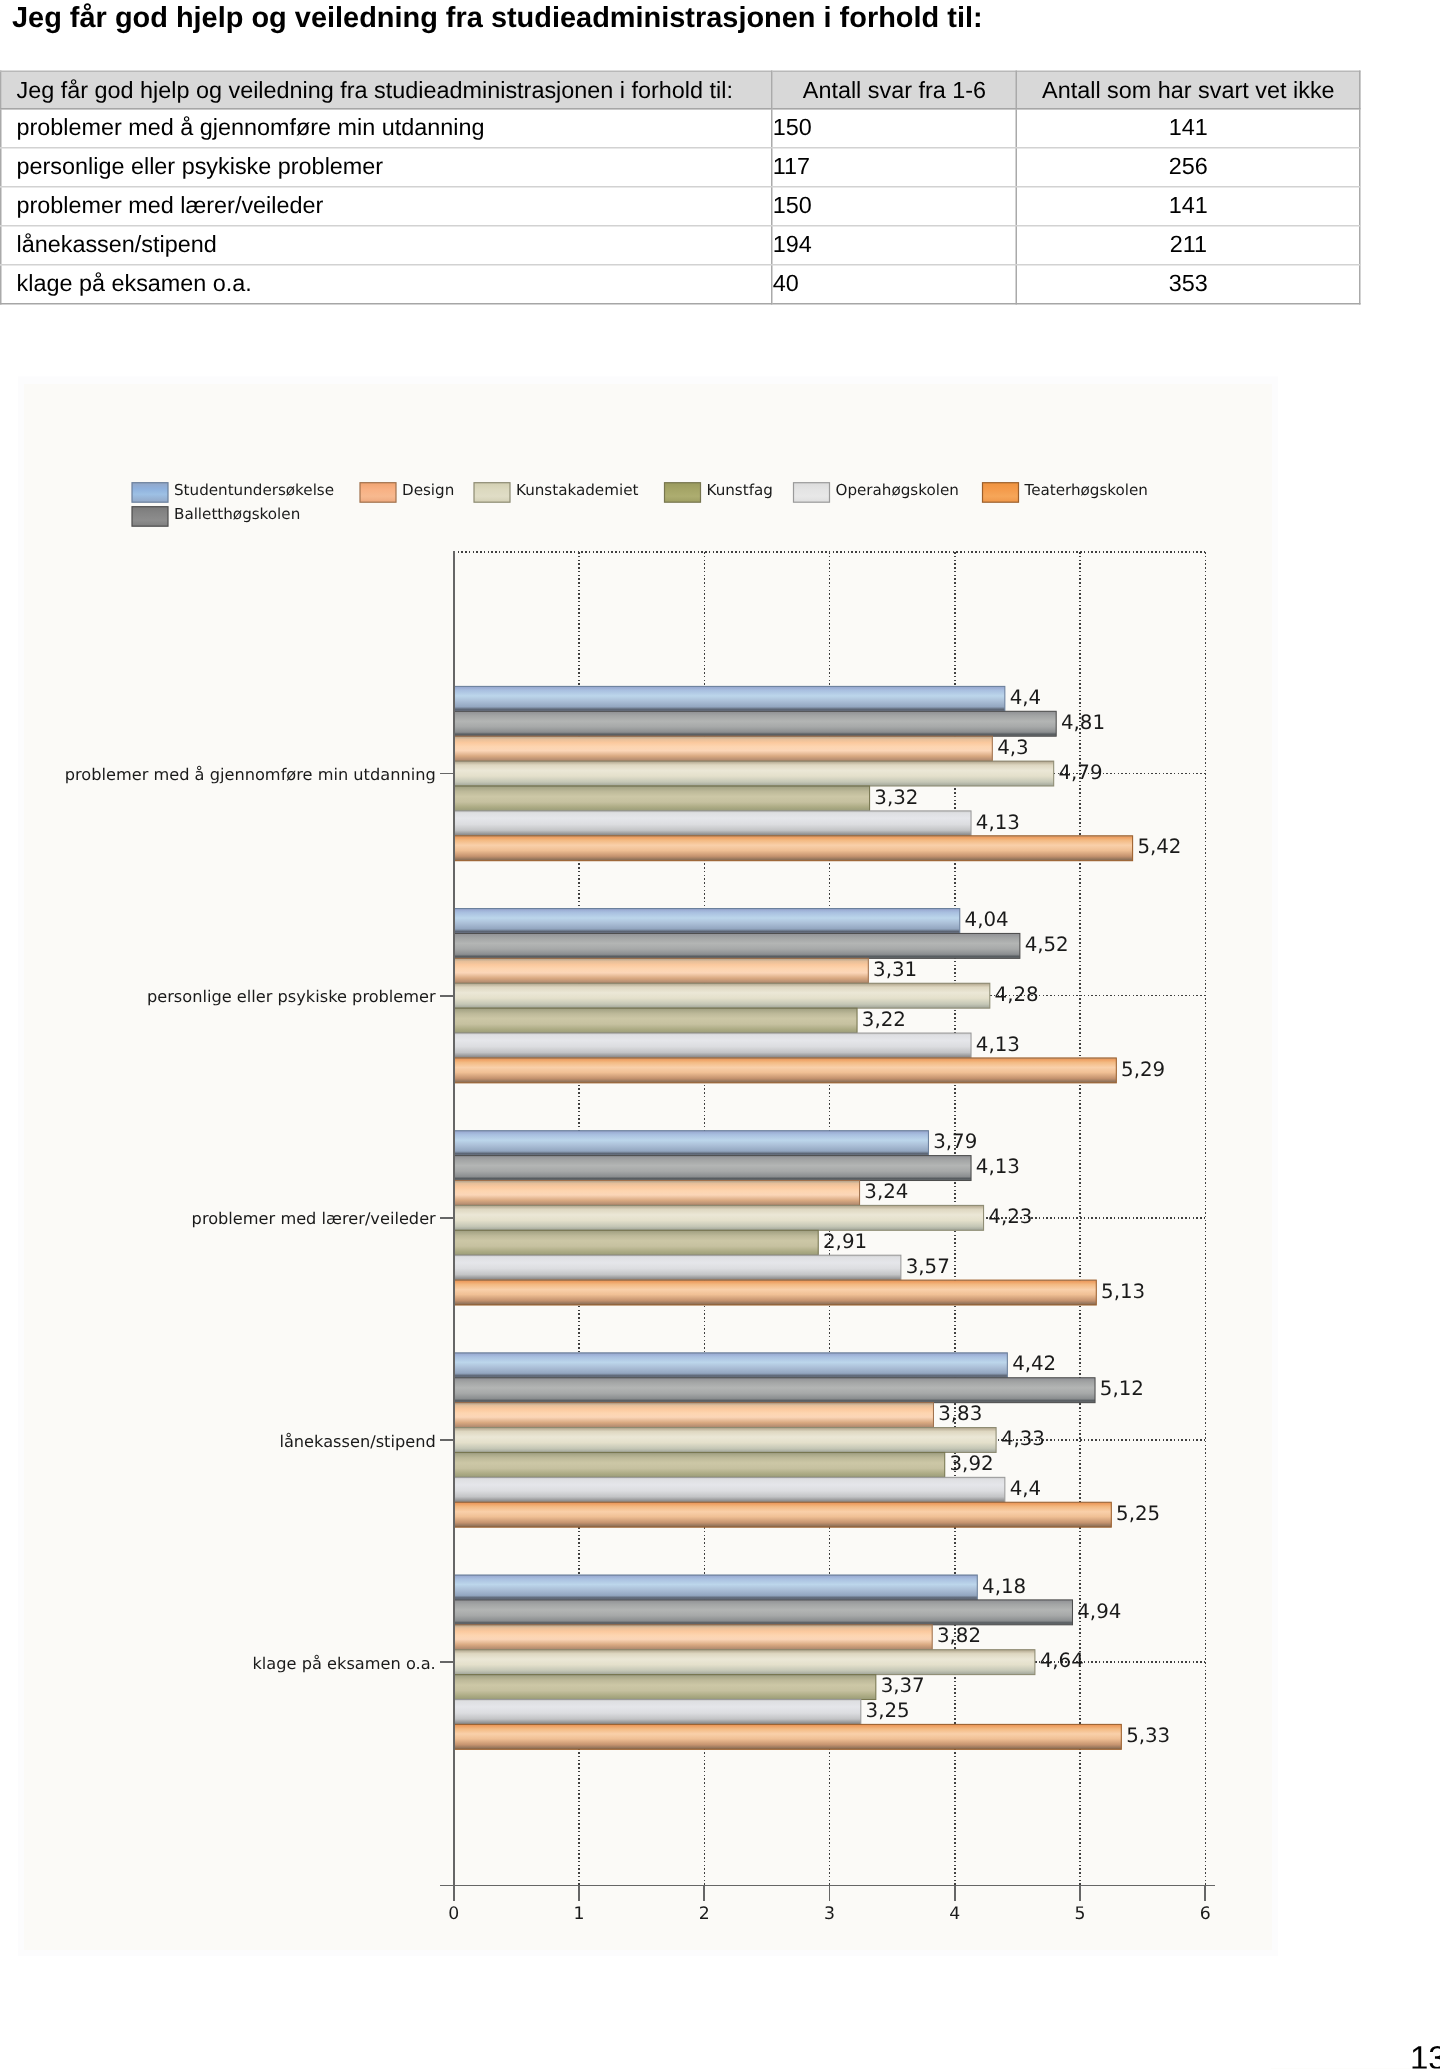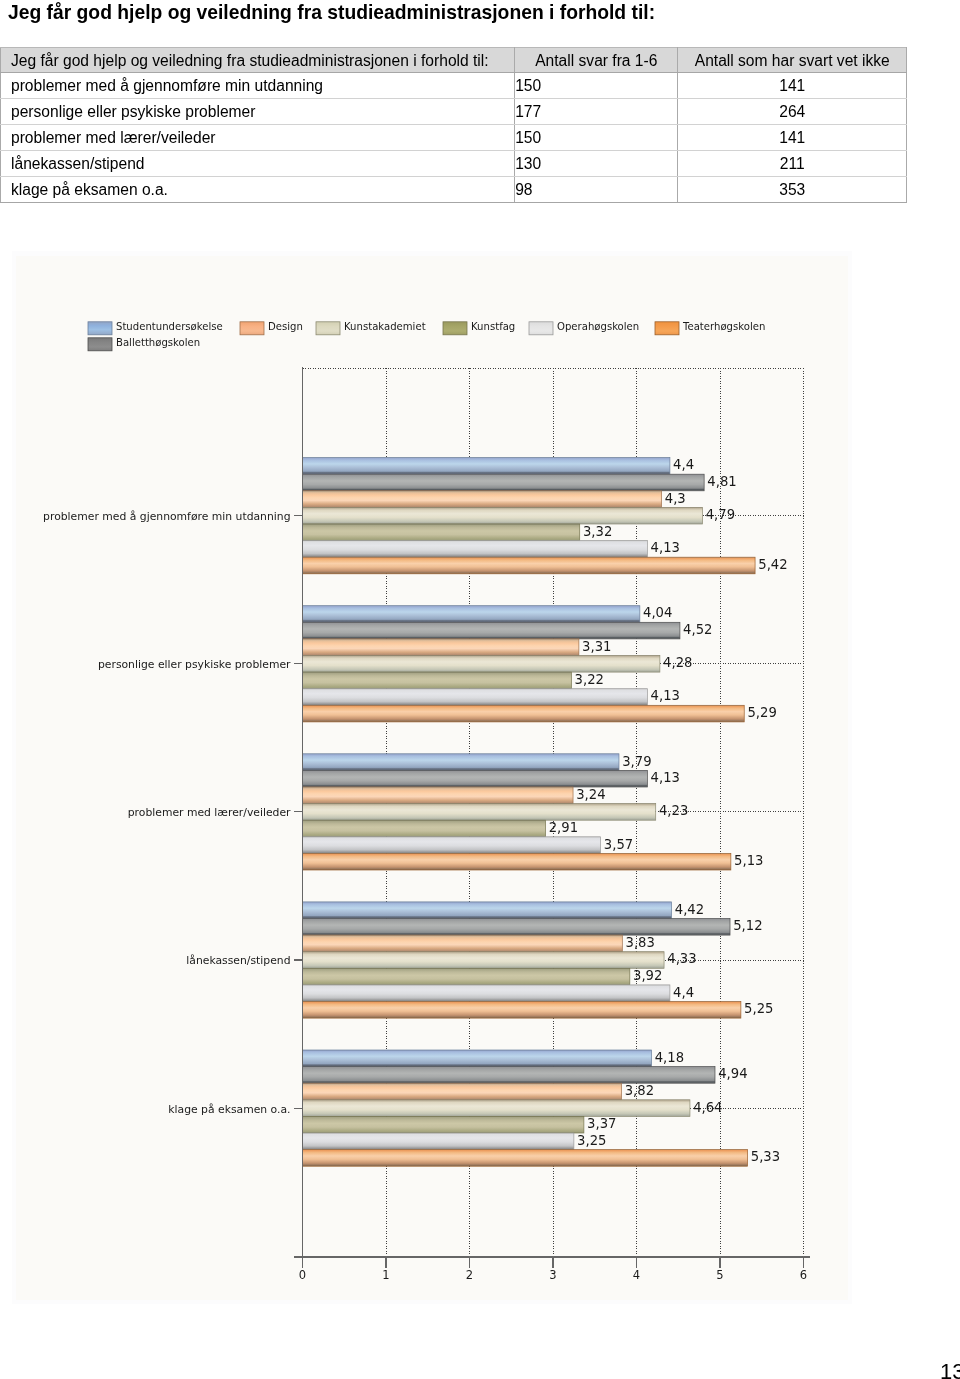--- a/index.html
+++ b/index.html
@@ -36,36 +36,36 @@
     </tr>
   </thead>
   <tbody id="tbody">
       <tr>
         <td class="c0">problemer med å gjennomføre min utdanning</td>
         <td class="c1">150</td>
         <td class="c2">141</td>
       </tr>
       <tr>
         <td class="c0">personlige eller psykiske problemer</td>
-        <td class="c1">177</td>
-        <td class="c2">264</td>
+        <td class="c1">117</td>
+        <td class="c2">256</td>
       </tr>
       <tr>
         <td class="c0">problemer med lærer/veileder</td>
         <td class="c1">150</td>
         <td class="c2">141</td>
       </tr>
       <tr>
         <td class="c0">lånekassen/stipend</td>
-        <td class="c1">130</td>
+        <td class="c1">194</td>
         <td class="c2">211</td>
       </tr>
       <tr>
         <td class="c0">klage på eksamen o.a.</td>
-        <td class="c1">98</td>
+        <td class="c1">40</td>
         <td class="c2">353</td>
       </tr>
     </tbody>
 </table>
 
 <div class="chart">
   <div class="chart-bg"></div>
   <div class="chart-bg2"></div>
   <svg id="chart-svg" width="840" height="1053" viewBox="12 251 840 1053">
       <defs>

